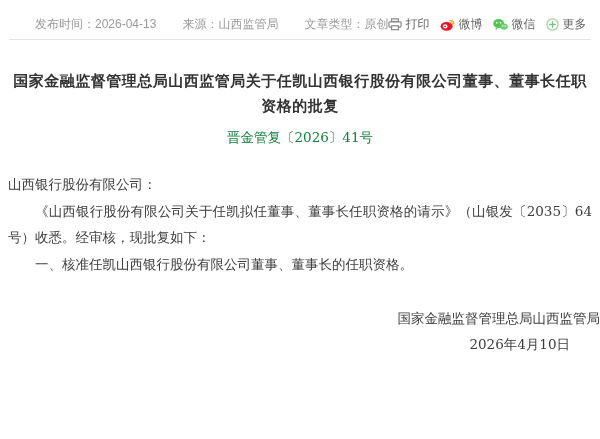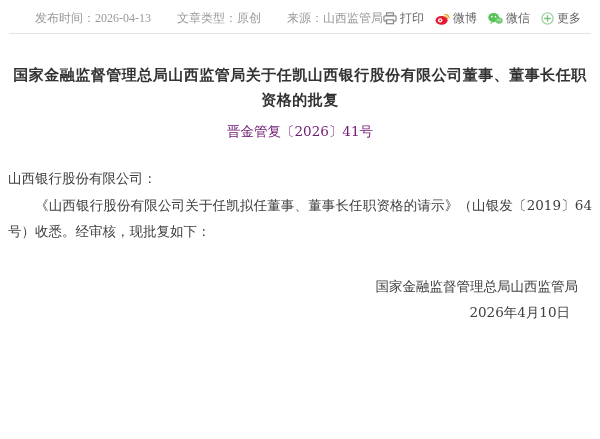--- a/index.html
+++ b/index.html
@@ -8,65 +8,65 @@
     width: 600px; height: 439px;
     background: #ffffff;
     font-family: "Liberation Sans", sans-serif;
     overflow: hidden;
     position: relative;
   }
 
   
   .meta-bar {
     display: flex; justify-content: space-between; align-items: center;
-    padding: 10px 24px 5px 35px;
-    font-size: 12px; color: #999999; font-family: Liberation Serif, serif;
+    padding: 16px 24px 5px 35px;
+    font-size: 12px; color: #999999;
   }
   .meta-left { display: flex; gap: 26px; white-space: nowrap; }
   .meta-item { color: #999999; }
   .toolbar { display: flex; align-items: flex-end; gap: 11px; color: #666666; }
   .tool-item { display: flex; align-items: center; gap: 3px; cursor: pointer; white-space: nowrap; }
   .tool-item svg { display: block; }
   .divider { border-top: 1px solid #e4e4e4; margin: 1px 9px 0 9px; }
 
   
   .doc-title {
     margin: 28px 6px 0 6px;
     text-align: center;
     font-size: 15px; font-weight: bold;
     color: #333333; line-height: 25px;
     letter-spacing: 0.5px;
   }
   .doc-number {
     margin-top: 11px;
     text-align: center;
-    font-size: 13.5px; color: #701a75;
+    font-size: 13.5px; color: #15803d;
     font-family: "DejaVu Serif", serif;
   }
   .doc-body {
     margin: 24px 8px 7px 8px;
     font-size: 13.5px; line-height: 26.5px;
     color: #3d3d3d;
     font-family: "DejaVu Serif", serif;
     text-align: justify;
   }
   .doc-body p { margin: 0; text-indent: 2em; }
   .doc-body p.salutation { text-indent: 0; }
   .sign-block { margin-top: 28px; font-family: "DejaVu Serif", serif; color: #3d3d3d; }
-  .sign-name { text-align: right; padding-right: 22px; font-size: 13.5px; line-height: 26px; }
+  .sign-name { text-align: right; font-size: 13.5px; line-height: 26px; }
   .sign-date { text-align: right; padding-right: 30px; font-size: 13.5px; line-height: 26px; }
 </style>
 </head>
 <body>
 
 <div class="meta-bar">
   <div class="meta-left">
     <span class="meta-item">发布时间：2026-04-13</span>
+    <span class="meta-item">来源：山西监管局</span>
     <span class="meta-item">文章类型：原创</span>
-    <span class="meta-item">来源：山西监管局</span>
   </div>
   <div class="toolbar">
     <span class="tool-item">
       <span>
         <svg width="14" height="13" viewBox="0 0 16 15">
           <rect x="4" y="1" width="8" height="3" fill="none" stroke="#8a8a8a" stroke-width="1.4"></rect>
           <rect x="1" y="4.5" width="14" height="6" rx="1" fill="none" stroke="#8a8a8a" stroke-width="1.4"></rect>
           <rect x="4" y="9" width="8" height="4.5" fill="#ffffff" stroke="#8a8a8a" stroke-width="1.4"></rect>
         </svg>
       </span>
@@ -111,19 +111,20 @@
 </div>
 
 <div class="divider"></div>
 
 <h1 class="doc-title">国家金融监督管理总局山西监管局关于任凯山西银行股份有限公司董事、董事长任职资格的批复</h1>
 
 <div class="doc-number">晋金管复〔2026〕41号</div>
 
 <div class="doc-body">
   <p class="salutation">山西银行股份有限公司：</p>
-  <p>《山西银行股份有限公司关于任凯拟任董事、董事长任职资格的请示》（山银发〔2019〕64号）收悉。经审核，现批复如下：</p>
+  <p>《山西银行股份有限公司关于任凯拟任董事、董事长任职资格的请示》（山银发〔2035〕64号）收悉。经审核，现批复如下：</p>
+  <p>一、核准任凯山西银行股份有限公司董事、董事长的任职资格。</p>
 </div>
 
 <div class="sign-block">
   <div class="sign-name">国家金融监督管理总局山西监管局</div>
   <div class="sign-date">2026年4月10日</div>
 </div>
 
 </body></html>

